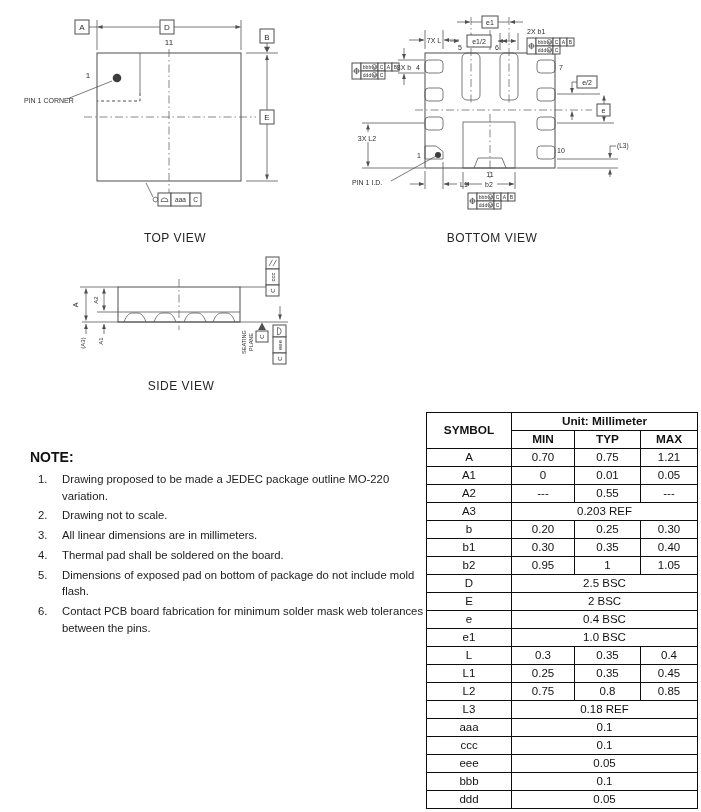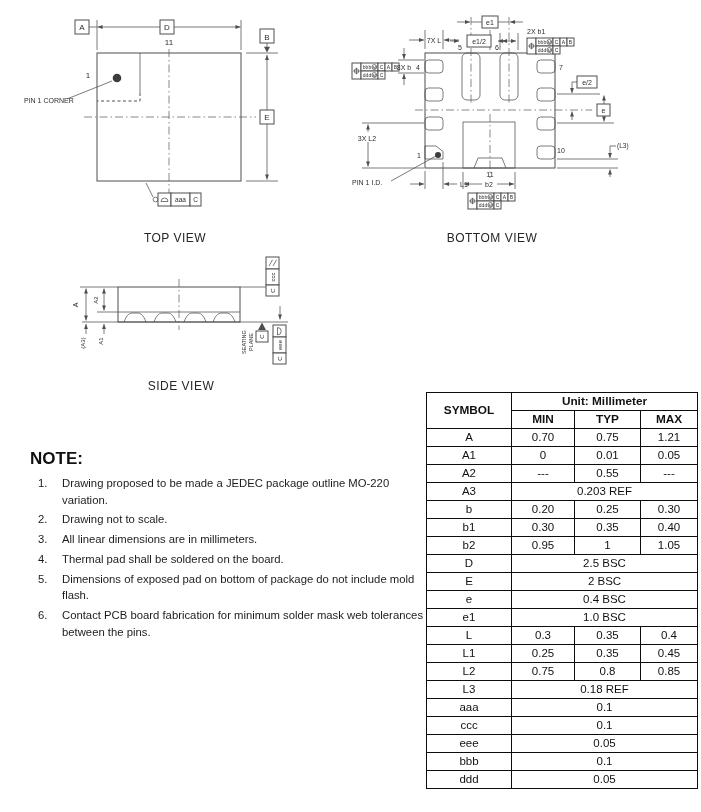--- a/index.html
+++ b/index.html
@@ -12,25 +12,25 @@
   .dsh{stroke:#4f4f4f;stroke-width:1;fill:none;stroke-dasharray:3 2.5;}
   .box{fill:#fff;stroke:#4f4f4f;stroke-width:1;}
   .arr{fill:#4f4f4f;stroke:none;}
   .dot{fill:#3d3d3d;stroke:none;}
   .wbg{fill:#fff;stroke:none;}
   svg text{fill:#2d2d2d;}
   .t4{font-size:4.2px;}.t5{font-size:5px;}.t55{font-size:5.5px;}.t6{font-size:6px;}
   .t65{font-size:6.5px;}.t7{font-size:7px;}.t8{font-size:8px;}
   .cap{font-size:12px;fill:#262626;letter-spacing:.5px;}
   .notes{position:absolute;left:30px;top:449px;width:397px;}
-  .notes h3{font-size:17px;margin:0 0 6px 0;color:#111;}
+  .notes h3{font-size:14px;margin:0 0 6px 0;color:#111;}
   .note-item{display:flex;margin-bottom:3px;font-size:11.3px;line-height:1.48;color:#1c1c1c;}
   .note-num{flex:0 0 32px;box-sizing:border-box;padding-left:8px;}
   .note-text{flex:1;}
-  table.dims{position:absolute;left:426px;top:392px;border-collapse:collapse;
+  table.dims{position:absolute;left:426px;top:412px;border-collapse:collapse;
              width:271px;table-layout:fixed;}
   .dims td,.dims th{border:1.5px solid #0d0d0d;text-align:center;font-size:11.5px;
                     padding:0;height:17px;line-height:1.05;vertical-align:middle;color:#111;}
   .dims th{font-size:11.8px;font-weight:bold;}
 </style>
 </head>
 <body>
 
 <div class="page">
 

